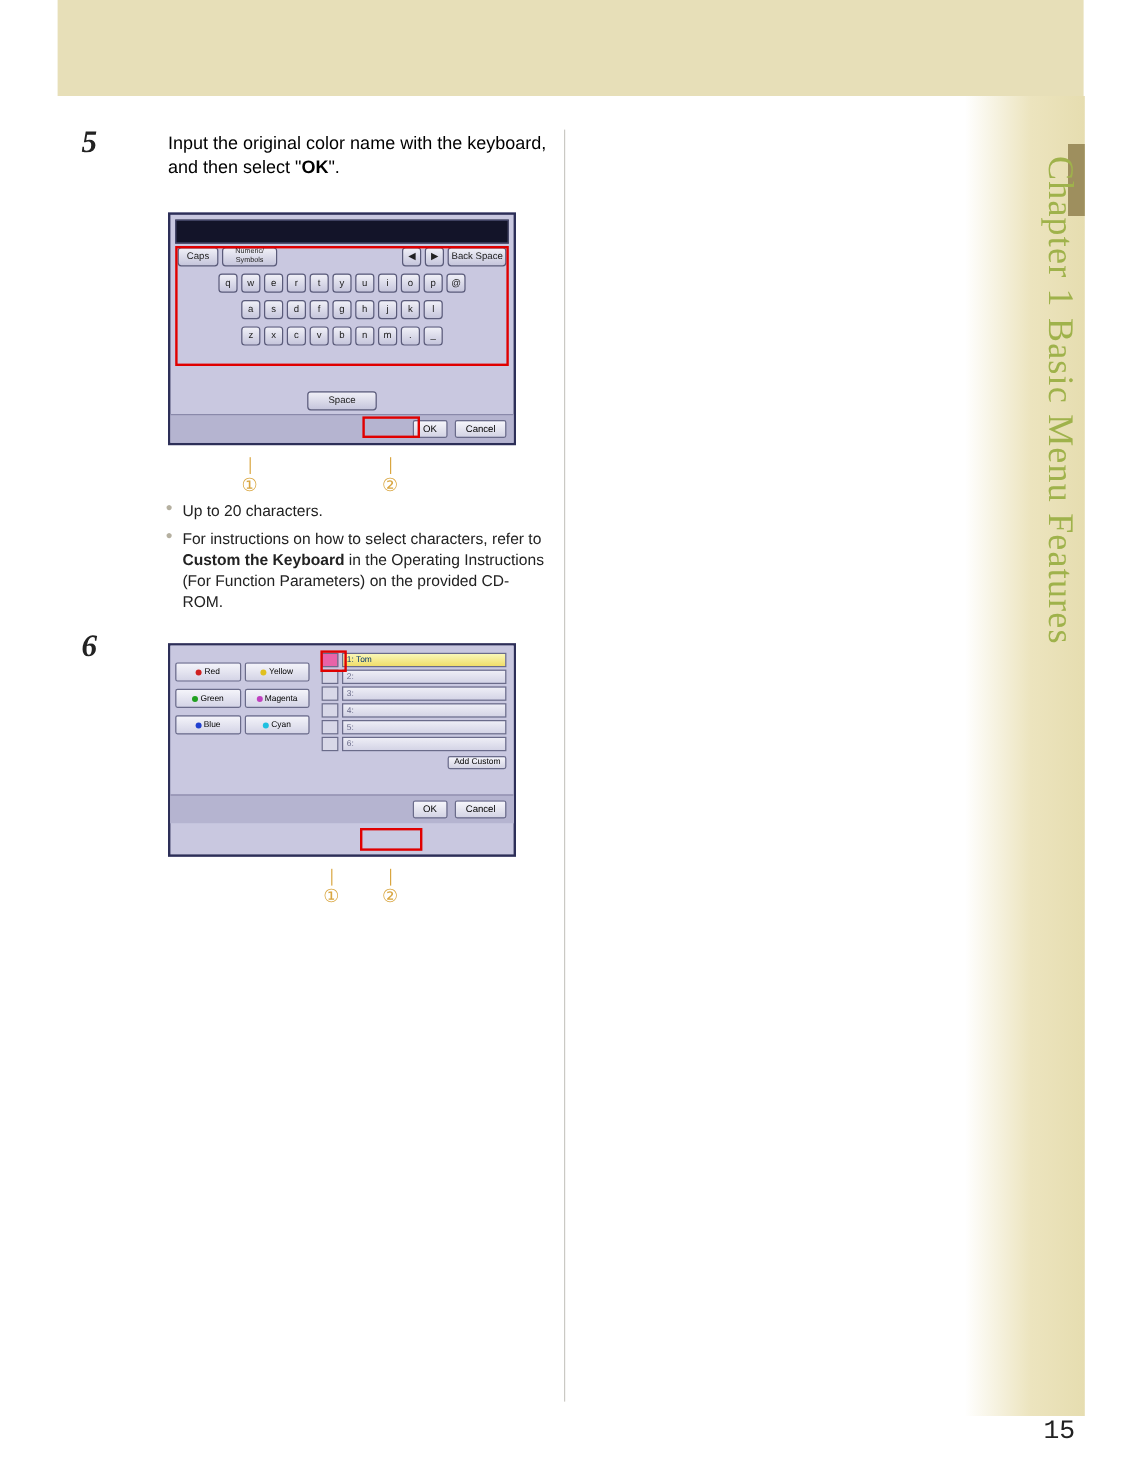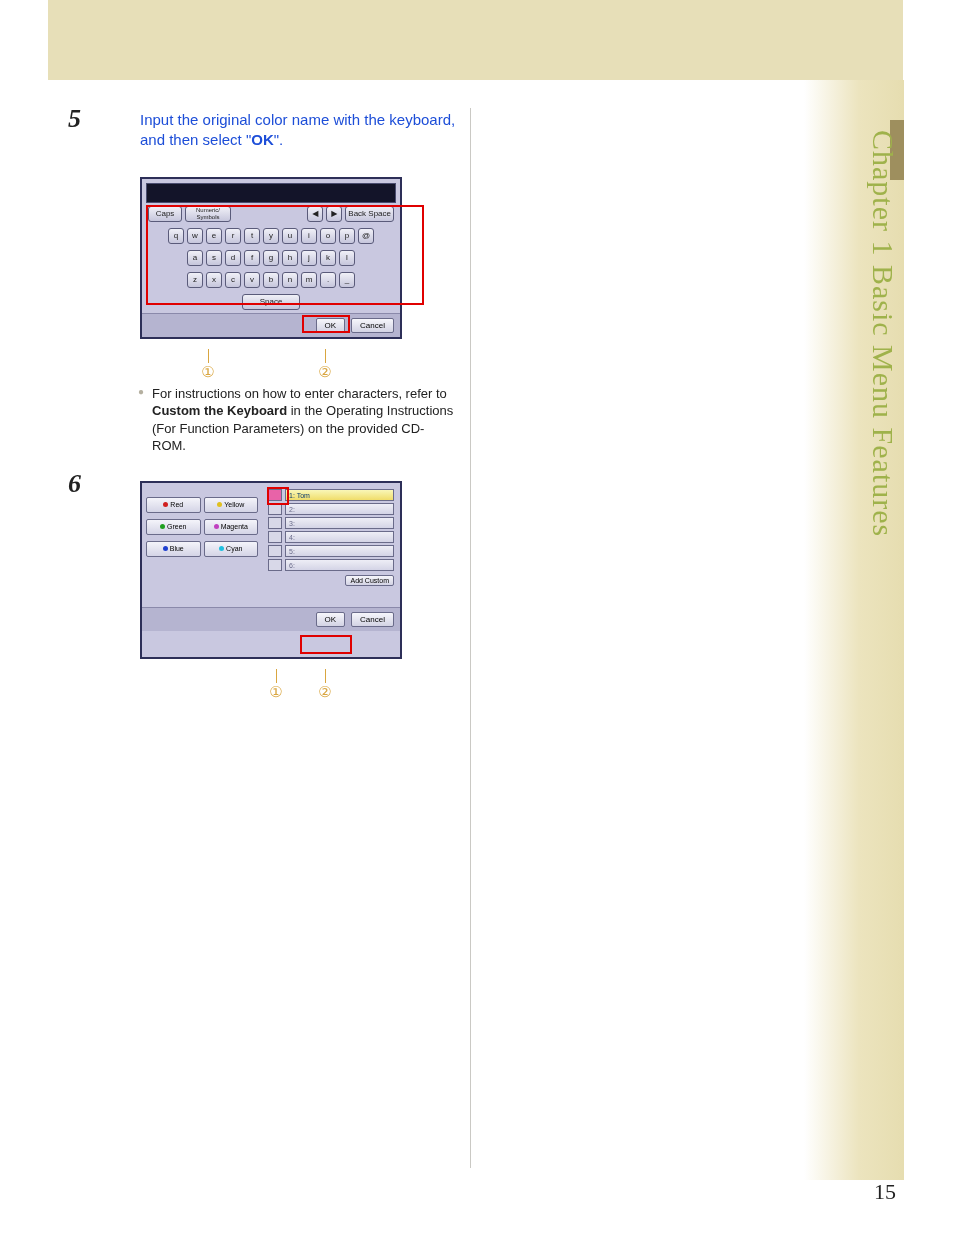--- a/index.html
+++ b/index.html
@@ -56,21 +56,21 @@
     top: -6px;
     font-family: "Times New Roman", serif;
     font-style: italic;
     font-weight: bold;
     font-size: 26px;
     color: #222;
   }
   .step-body {
     margin-left: 42px;
     font-size: 15px;
-    color: #1d4ed8;
+    color: #000000;
     line-height: 1.35;
   }
   .step-body b { font-weight: bold; }
   .bullet {
     position: relative;
     margin-left: 54px;
     margin-right: 10px;
     font-size: 13px;
     color: #222;
     line-height: 1.35;
@@ -85,21 +85,21 @@
     font-size: 10px;
   }
   .fig {
     margin-left: 42px;
     margin-top: 12px;
     margin-bottom: 10px;
   }
   .fig-inner {
     border: 2px solid #2d2f58;
     background: #c9c8e0;
-    width: 262px;
+    width: 290px;
     position: relative;
   }
   
   .kb-top {
     background: #131429;
     height: 20px;
     margin: 4px 4px 0 4px;
     border: 1px solid #4b4d70;
   }
   .kb-toolbar, .kb-rows, .kb-bottom {
@@ -118,21 +118,21 @@
     color: #222;
     min-width: 16px;
     height: 16px;
     display:flex;
     align-items:center;
     justify-content:center;
     padding: 0 2px;
   }
   .kb-key.wide { min-width: 34px; }
   .kb-key.wider { min-width: 46px; text-align: center; }
-  .kb-key.xwide { min-width: 58px; }
+  .kb-key.xwide { min-width: 58px; margin-top: 32px; }
   .red-box {
     position: absolute;
     border: 2px solid #e00000;
     pointer-events: none;
   }
   .kb-redbox1 { top: 26px; left: 4px; width: 278px; height: 100px; }
   .kb-redbox2 { bottom: 4px; left: 160px; width: 48px; height: 18px; }
   .kb-bottom-bar {
     background: #b5b4d0;
     border-top: 1px solid #8a89aa;
@@ -254,21 +254,21 @@
     left: 470px;
     width: 1px;
     height: 1060px;
     background: #cac9c4;
   }
   .page-num {
     position:absolute;
     bottom: 30px;
     right: 58px;
     font-size: 22px;
-    font-family: Liberation Serif, serif;
+    font-family: Liberation Mono, monospace;
     color: #222;
   }
 </style>
 </head>
 <body>
 
 <div class="top-band"></div>
 <div class="side-gradient"></div>
 <div class="side-tab"></div>
 <div class="chapter-label">Chapter 1   Basic Menu Features</div>
@@ -342,22 +342,23 @@
       <div class="red-box kb-redbox2"></div>
     </div>
   </div>
   <div class="callouts">
     <div class="tick" style="left:68px;"></div>
     <div class="num" style="left:68px;">①</div>
     <div class="tick" style="left:185px;"></div>
     <div class="num" style="left:185px;">②</div>
   </div>
 
+  <div class="bullet">Up to 20 characters.</div>
   <div class="bullet">
-    <span>For instructions on how to enter characters, refer to </span><b>Custom the Keyboard</b><span> in the Operating Instructions (For Function Parameters) on the provided CD-ROM.</span>
+    <span>For instructions on how to select characters, refer to </span><b>Custom the Keyboard</b><span> in the Operating Instructions (For Function Parameters) on the provided CD-ROM.</span>
   </div>
 
   <div class="step" style="margin-top:20px;">
     <div class="step-num">6</div>
   </div>
 
   <div class="fig">
     <div class="fig-inner" style="height:178px;">
       <div class="cp-wrap">
         <div class="cp-left" id="cp-left">

